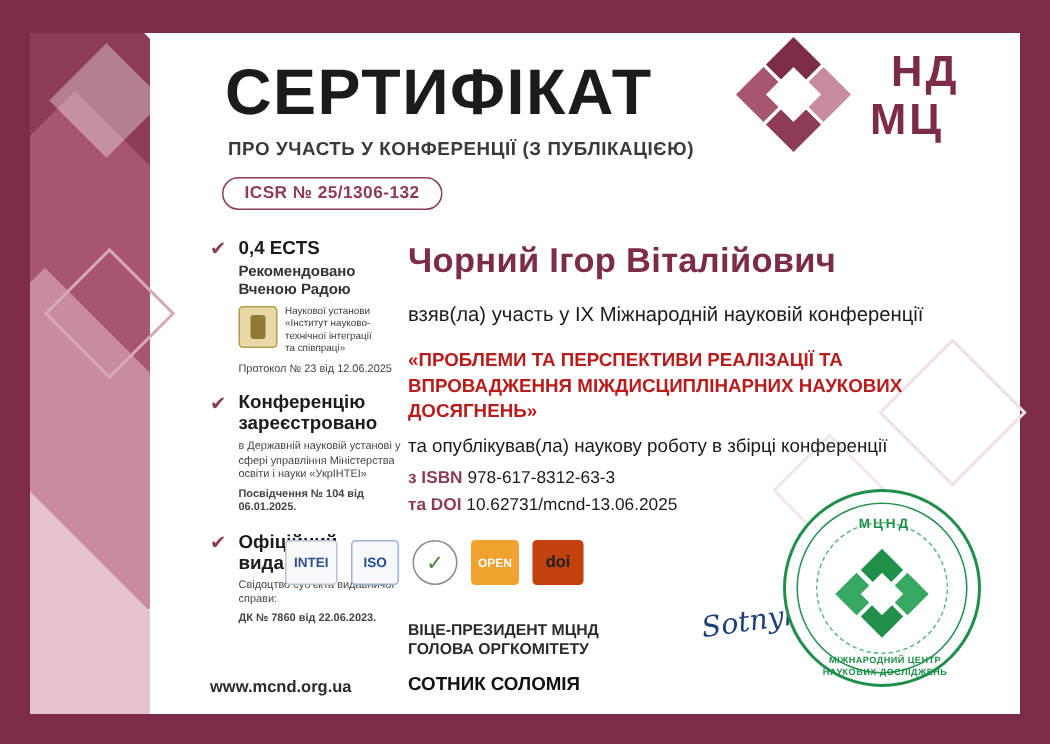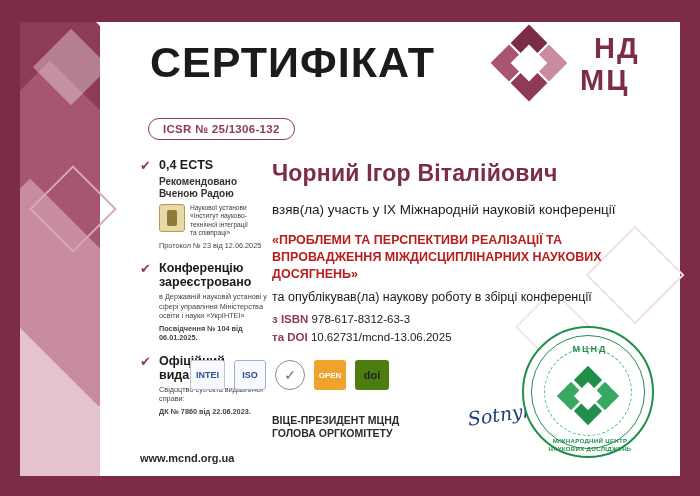--- a/index.html
+++ b/index.html
@@ -253,21 +253,21 @@
     display: flex; align-items: center; justify-content: center;
     font-size: 14px; color: #4a7c3f;
   }
   .logo-open {
     height: 30px; width: 32px; border-radius: 3px;
     background: #f0a22e; color: #fff; font-size: 8px; font-weight: bold;
     display: flex; align-items: center; justify-content: center;
   }
   .logo-doi {
     height: 30px; width: 34px; border-radius: 3px;
-    background: #4d7c0f; color: #222; font-size: 11px; font-weight: bold;
+    background: #c2410c; color: #222; font-size: 11px; font-weight: bold;
     display: flex; align-items: center; justify-content: center;
   }
 
   
   .sig-role {
     position: absolute; left: 272px; top: 414px;
     font-size: 10.5px; font-weight: bold; color: #2b2b2b; line-height: 13px;
   }
   .sig-name {
     position: absolute; left: 272px; top: 449px;
@@ -338,20 +338,21 @@
     <div class="b3"></div>
     <div class="b4"></div>
     <div class="cut"></div>
   </div>
   <div class="deco-diamond-1"></div>
   <div class="deco-diamond-2"></div>
   <div class="deco-square-right"></div>
   <div class="deco-square-right2"></div>
 
   <div class="title">СЕРТИФІКАТ</div>
+  <div class="subtitle">ПРО УЧАСТЬ У КОНФЕРЕНЦІЇ (З ПУБЛІКАЦІЄЮ)</div>
   <div class="icsr">ICSR № 25/1306-132</div>
 
   <div class="mcnd-logo">
     <div class="mcnd-diamonds">
       <div class="d d1"></div>
         <div class="d d2"></div>
         <div class="d d3"></div>
       <div class="d d4"></div>
         <div class="d d5"></div>
     </div>
@@ -426,20 +427,21 @@
     <span class="logo-box logo-iso">ISO</span>
     <span class="logo-circle">✓</span>
     <span class="logo-open">OPEN</span>
     <span class="logo-doi">doi</span>
   </div>
 
   <div class="sig-role">
     <div>ВІЦЕ-ПРЕЗИДЕНТ МЦНД</div>
     <div>ГОЛОВА ОРГКОМІТЕТУ</div>
   </div>
+  <div class="sig-name">СОТНИК СОЛОМІЯ</div>
   <div class="signature">Sotnyk</div>
 
   <div class="seal">
     <div class="ring"></div>
     <div class="mid"></div>
     <div class="top-text">МЦНД</div>
     <div class="diamonds">
       <div class="sd sd1"></div>
         <div class="sd sd2"></div>
         <div class="sd sd3"></div>

